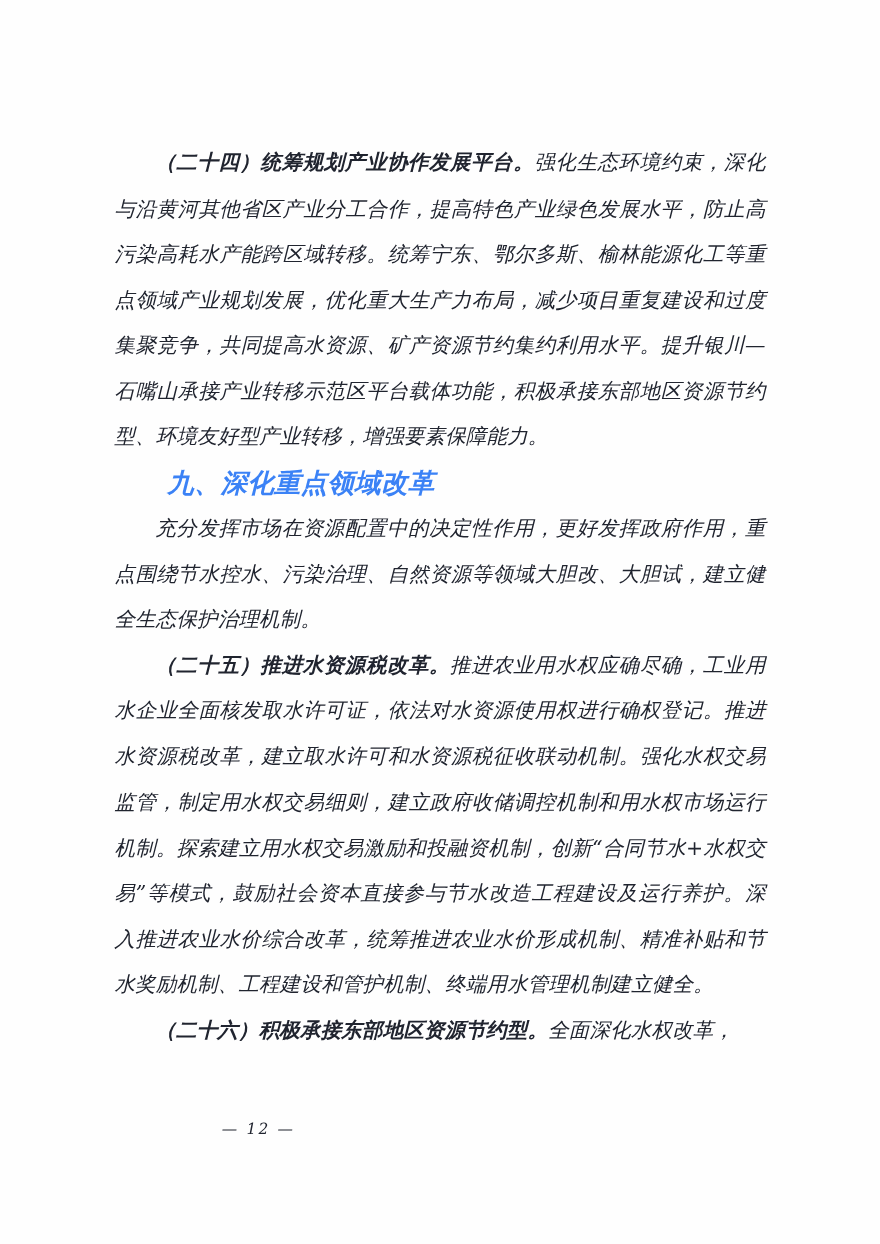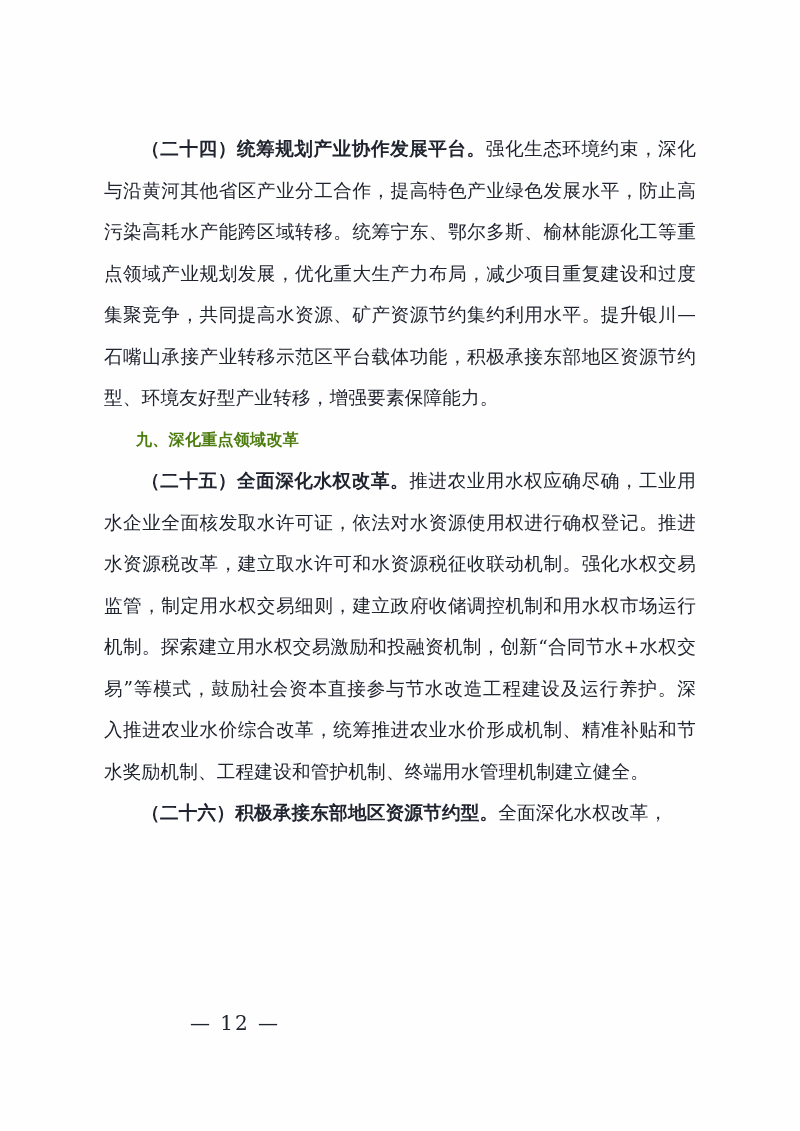--- a/index.html
+++ b/index.html
@@ -14,74 +14,76 @@
     color: #1a1f2b;
     overflow: hidden;
   }
   .page {
     position: relative;
     width: 800px;
     height: 1131px;
     background: #fefefe;
     box-sizing: border-box;
     padding: 128px 104px 0 104px;
+    font-style: italic;
   }
   .body-text {
     font-size: 18.6px;
     line-height: 41.5px;
     text-align: justify;
     text-justify: inter-ideograph;
     letter-spacing: 0.2px;
     color: #20242f;
   }
   p {
     margin: 0;
   }
   .para {
     text-indent: 2em;
   }
   .heading {
     text-indent: 2em;
     font-weight: bold;
     font-family: "DejaVu Sans", "Liberation Sans", sans-serif;
-    font-size: 16px;
+    font-size: 24px;
     line-height: 41.5px;
     letter-spacing: 0.3px;
-    color: #4d7c0f;
+    color: #3b82f6;
   }
   .bold-lead {
     font-weight: bold;
   }
   .footer {
     position: absolute;
     left: 104px;
     bottom: 96px;
     width: 592px;
     text-align: center;
-    font-size: 20px;
+    font-size: 14px;
     letter-spacing: 2px;
     color: #20242f;
   }
   .page-number-line {
     display: inline-block;
     margin-left: -330px;
   }
 </style>
 </head>
 <body>
 
 <div class="page">
   <div class="body-text">
 
     <p class="para"><span class="bold-lead">（二十四）统筹规划产业协作发展平台。</span><span>强化生态环境约束，深化与沿黄河其他省区产业分工合作，提高特色产业绿色发展水平，防止高污染高耗水产能跨区域转移。统筹宁东、鄂尔多斯、榆林能源化工等重点领域产业规划发展，优化重大生产力布局，减少项目重复建设和过度集聚竞争，共同提高水资源、矿产资源节约集约利用水平。提升银川—石嘴山承接产业转移示范区平台载体功能，积极承接东部地区资源节约型、环境友好型产业转移，增强要素保障能力。</span></p>
 
     <p class="heading">九、深化重点领域改革</p>
 
+    <p class="para">充分发挥市场在资源配置中的决定性作用，更好发挥政府作用，重点围绕节水控水、污染治理、自然资源等领域大胆改、大胆试，建立健全生态保护治理机制。</p>
 
-    <p class="para"><span class="bold-lead">（二十五）全面深化水权改革。</span><span>推进农业用水权应确尽确，工业用水企业全面核发取水许可证，依法对水资源使用权进行确权登记。推进水资源税改革，建立取水许可和水资源税征收联动机制。强化水权交易监管，制定用水权交易细则，建立政府收储调控机制和用水权市场运行机制。探索建立用水权交易激励和投融资机制，创新“合同节水+水权交易”等模式，鼓励社会资本直接参与节水改造工程建设及运行养护。深入推进农业水价综合改革，统筹推进农业水价形成机制、精准补贴和节水奖励机制、工程建设和管护机制、终端用水管理机制建立健全。</span></p>
+    <p class="para"><span class="bold-lead">（二十五）推进水资源税改革。</span><span>推进农业用水权应确尽确，工业用水企业全面核发取水许可证，依法对水资源使用权进行确权登记。推进水资源税改革，建立取水许可和水资源税征收联动机制。强化水权交易监管，制定用水权交易细则，建立政府收储调控机制和用水权市场运行机制。探索建立用水权交易激励和投融资机制，创新“合同节水+水权交易”等模式，鼓励社会资本直接参与节水改造工程建设及运行养护。深入推进农业水价综合改革，统筹推进农业水价形成机制、精准补贴和节水奖励机制、工程建设和管护机制、终端用水管理机制建立健全。</span></p>
 
     <p class="para"><span class="bold-lead">（二十六）积极承接东部地区资源节约型。</span><span>全面深化水权改革，</span></p>
 
   </div>
 
   <div class="footer">
     <span class="page-number-line">— 12 —</span>
   </div>
 </div>
 

